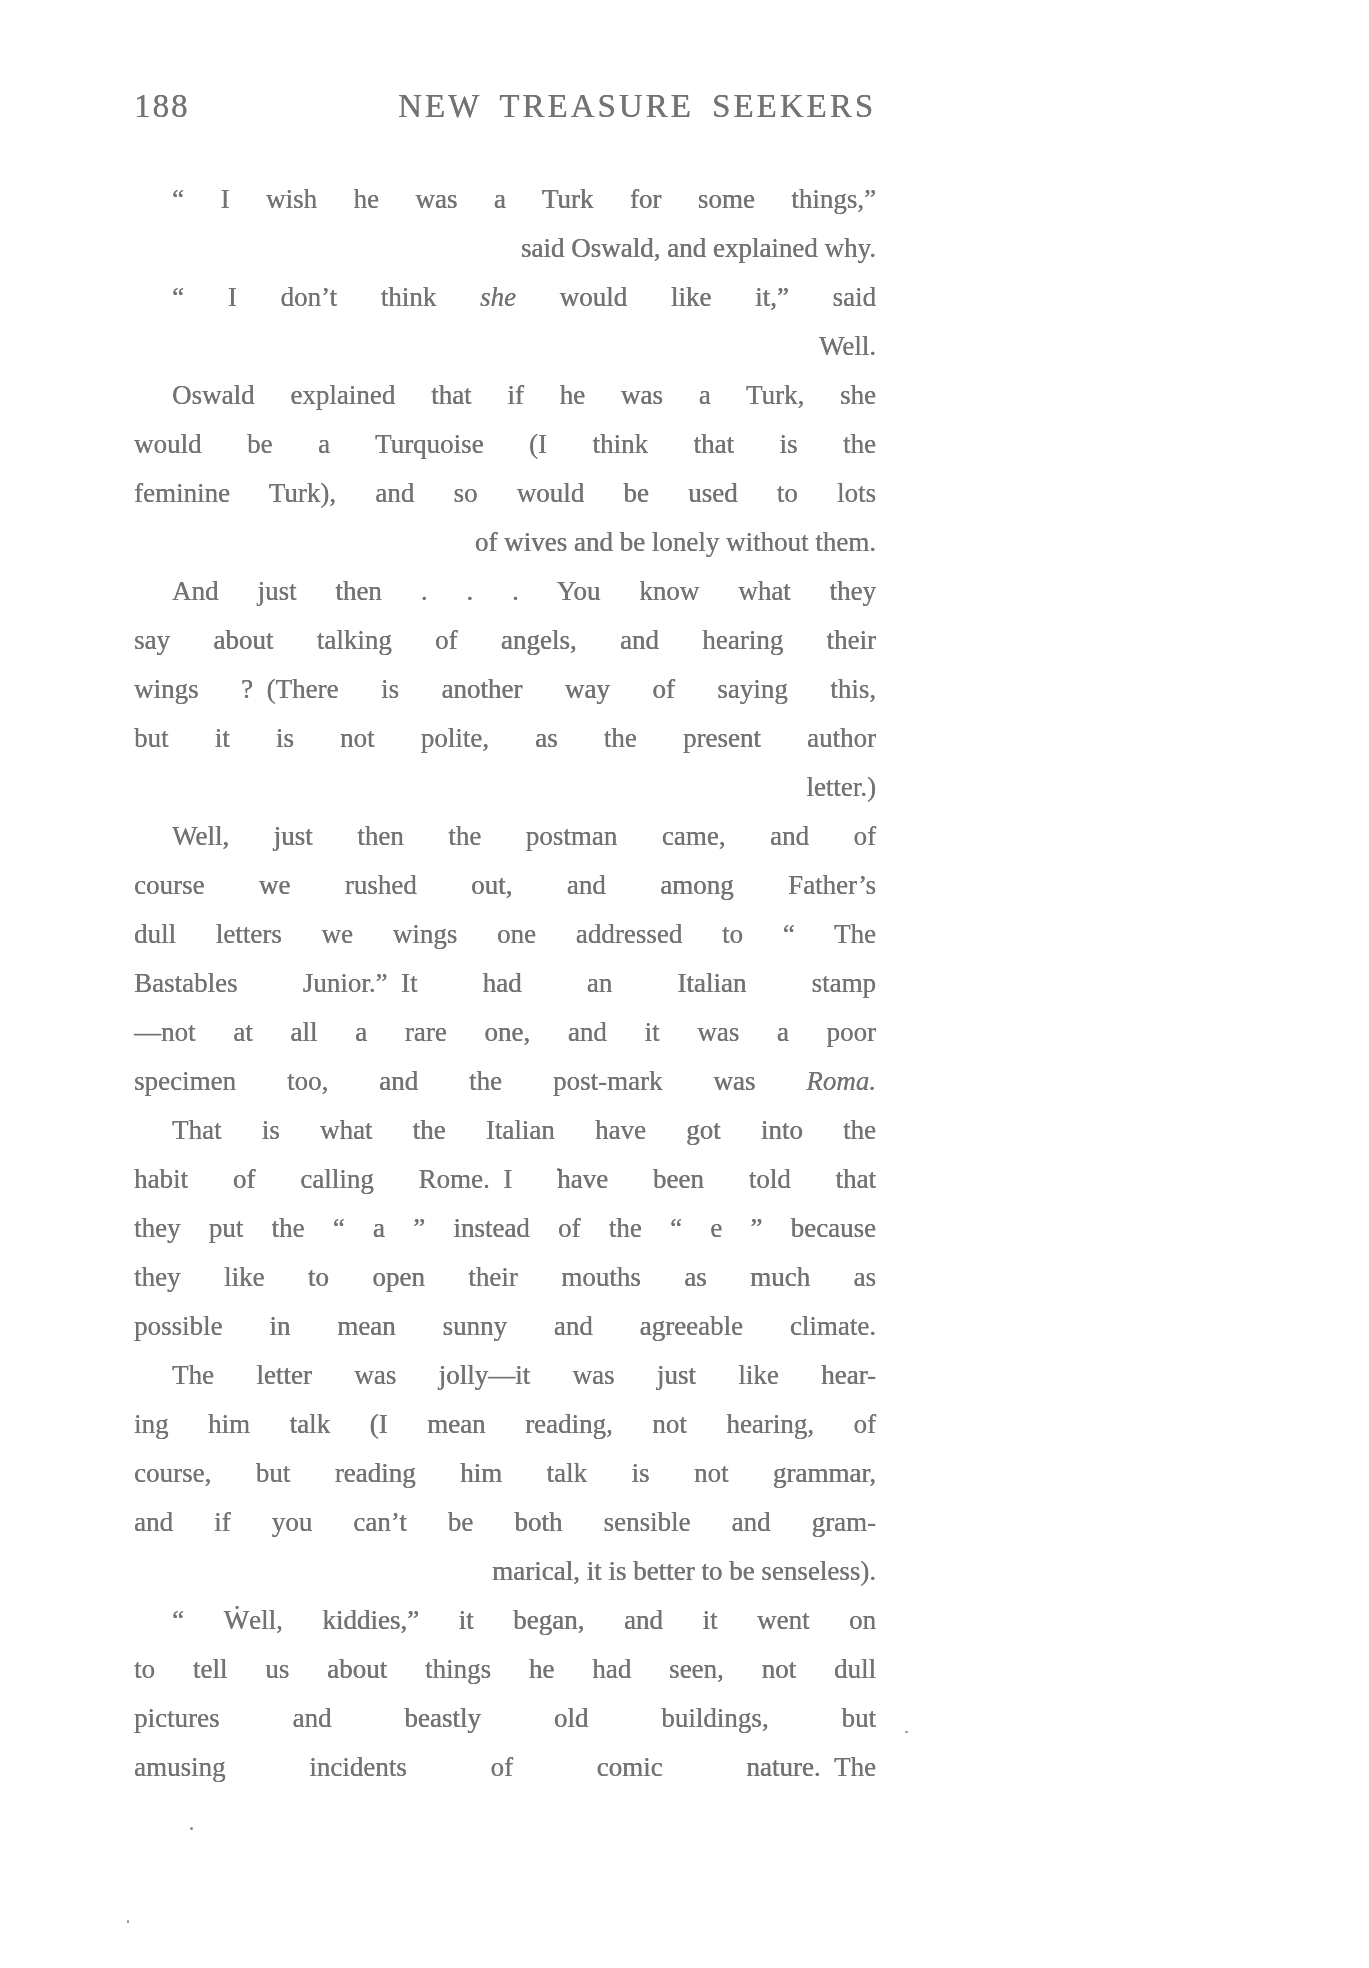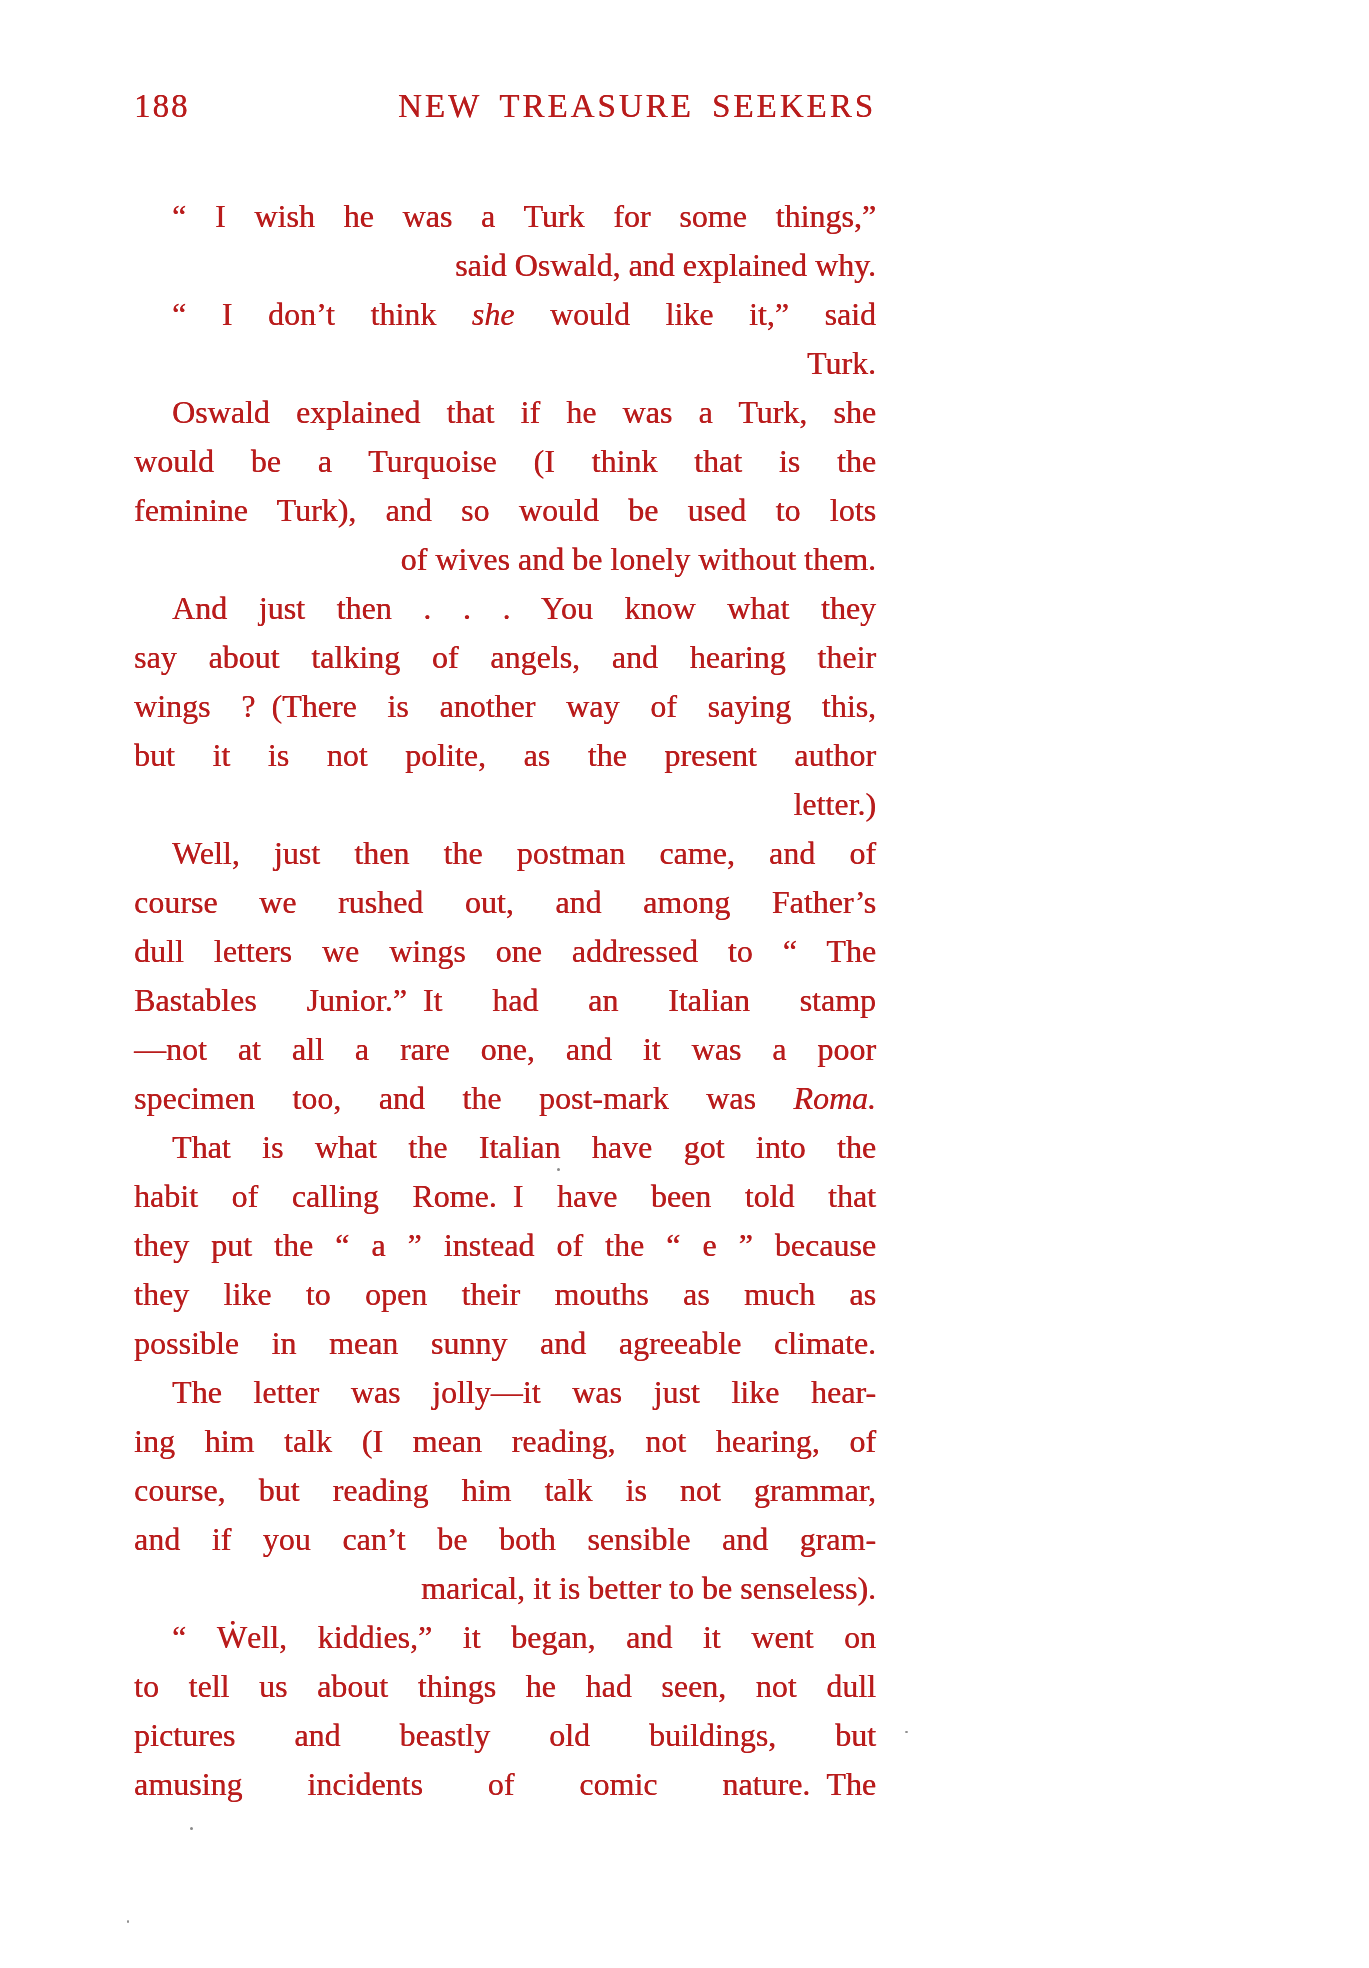--- a/index.html
+++ b/index.html
@@ -5,21 +5,21 @@
   html, body {
     margin: 0;
     padding: 0;
     background: #ffffff;
   }
   .page {
     position: relative;
     width: 1369px;
     height: 1968px;
     background: #ffffff;
-    color: #b91c1c;
+    color: #737373;
     font-family: "Liberation Serif", "DejaVu Serif", serif;
     text-shadow: 0.35px 0 0 currentColor; 
     overflow: hidden;
   }
   .header {
     position: absolute;
     top: 86px;
     left: 134px;
     width: 742px;
     font-size: 33px;
@@ -32,24 +32,24 @@
     letter-spacing: 2px;
   }
   .title {
     display: block;
     text-align: right;
     letter-spacing: 3px;
     word-spacing: 7px;
   }
   .body-block {
     position: absolute;
-    top: 192px;
+    top: 175px;
     left: 134px;
     width: 742px;
-    font-size: 32px;
+    font-size: 27px;
     line-height: 49px;
   }
   .paragraph { margin: 0; }
   .line { text-align: right; }
   .line.j {
     text-align: justify;
     text-align-last: justify;
   }
   .line.indent { text-indent: 38px; }
   .it { font-style: italic; }
@@ -70,21 +70,21 @@
     <span class="title">NEW TREASURE SEEKERS</span>
   </div>
 
   <div class="body-block">
       <div class="paragraph">
         <div class="line j indent"><span>“ I wish he was a Turk for some things,”</span></div>
         <div class="line"><span>said Oswald, and explained why.</span></div>
       </div>
       <div class="paragraph">
         <div class="line j indent"><span>“ I don’t think </span><span class="it">she</span><span> would like it,” said</span></div>
-        <div class="line"><span>Turk.</span></div>
+        <div class="line"><span>Well.</span></div>
       </div>
       <div class="paragraph">
         <div class="line j indent"><span>Oswald explained that if he was a Turk, she</span></div>
         <div class="line j"><span>would be a Turquoise (I think that is the</span></div>
         <div class="line j"><span>feminine Turk), and so would be used to lots</span></div>
         <div class="line"><span>of wives and be lonely without them.</span></div>
       </div>
       <div class="paragraph">
         <div class="line j indent"><span>And just then . . . You know what they</span></div>
         <div class="line j"><span>say about talking of angels, and hearing their</span></div>

